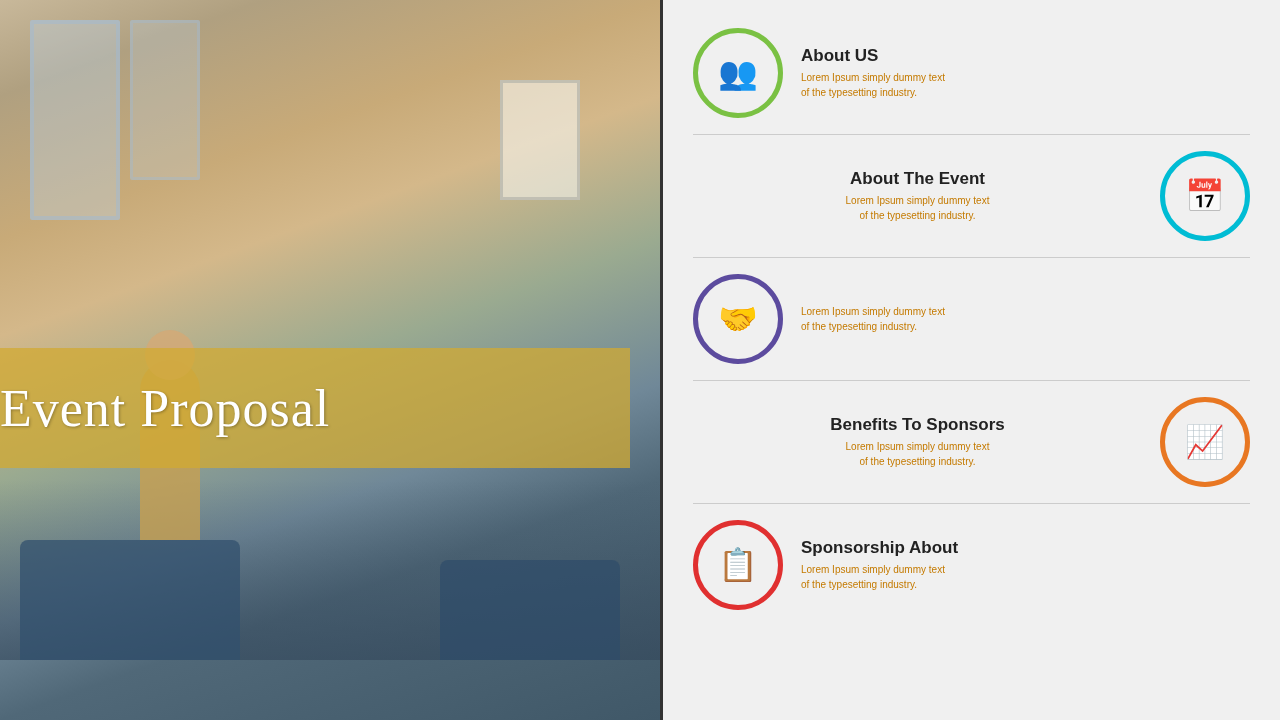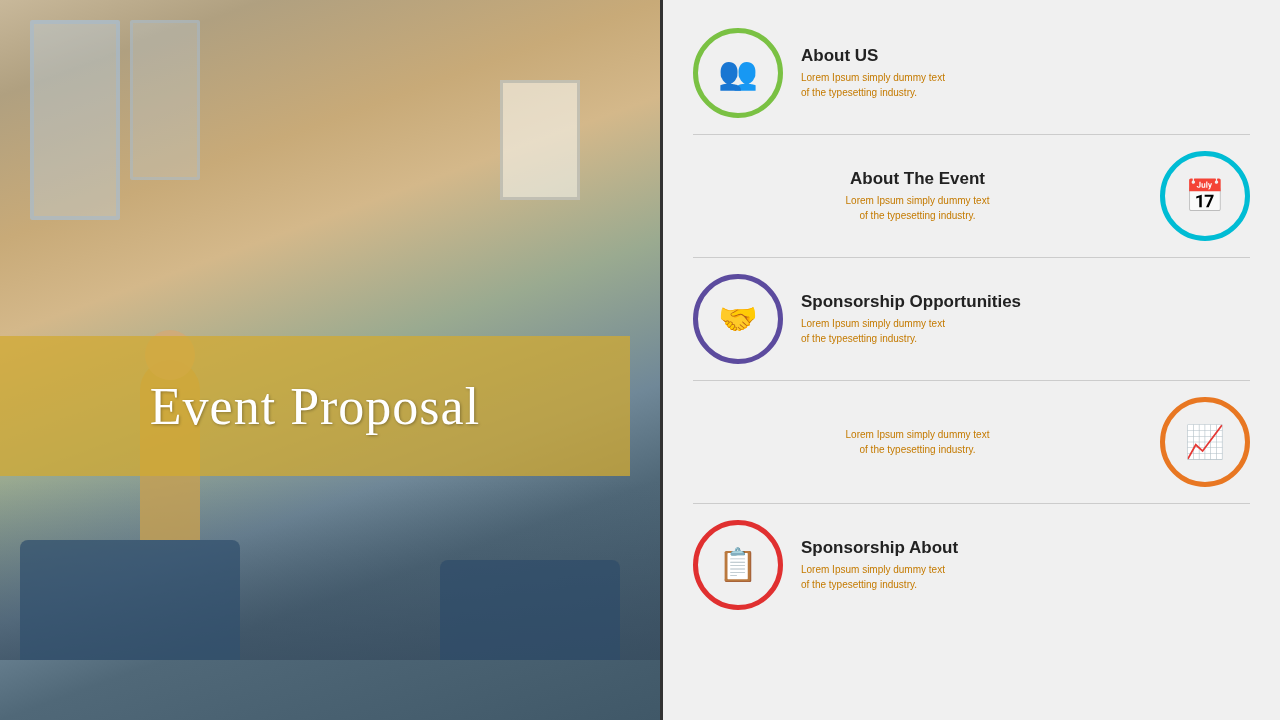--- a/index.html
+++ b/index.html
@@ -37,28 +37,28 @@
       background:
         
         radial-gradient(ellipse at 70% 30%, #c4956a 0%, transparent 40%),
         radial-gradient(ellipse at 30% 60%, #7a9aa8 0%, transparent 50%),
         linear-gradient(180deg, #a8c0c8 0%, #8fa8b5 15%, #b09070 30%, #c8a878 45%, #9aaa90 65%, #7888a0 80%, #607080 100%);
     }
 
     
     .yellow-banner {
       position: absolute;
-      bottom: 244px;
+      bottom: 252px;
       left: 0;
       width: 630px;
-      height: 140px;
+      height: 120px;
       background: rgba(210, 170, 50, 0.75);
       display: flex;
       align-items: center;
-      justify-content: center;
+      justify-content: flex-start;
     }
 
     .event-title {
       font-family: 'Georgia', serif;
       font-size: 52px;
       color: #fff;
       font-weight: normal;
       text-shadow: 1px 1px 3px rgba(0,0,0,0.3);
       letter-spacing: 1px;
     }
@@ -225,32 +225,32 @@
       </div>
     </div>
     <div class="divider"></div>
     <div class="section-row">
       <div class="icon-circle circle-purple">
         <div class="icon-circle-inner">
           <span class="icon-glyph">🤝</span>
         </div>
       </div>
       <div class="section-text">
-        <div class="section-title">Sponsorship Opportunities</div>
         <div class="section-desc">Lorem Ipsum simply dummy text<br>of the typesetting industry.</div>
       </div>
     </div>
     <div class="divider"></div>
     <div class="section-row row-right">
       <div class="icon-circle circle-orange">
         <div class="icon-circle-inner">
           <span class="icon-glyph">📈</span>
         </div>
       </div>
       <div class="section-text">
+        <div class="section-title">Benefits To Sponsors</div>
         <div class="section-desc">Lorem Ipsum simply dummy text<br>of the typesetting industry.</div>
       </div>
     </div>
     <div class="divider"></div>
     <div class="section-row">
       <div class="icon-circle circle-red">
         <div class="icon-circle-inner">
           <span class="icon-glyph">📋</span>
         </div>
       </div>

